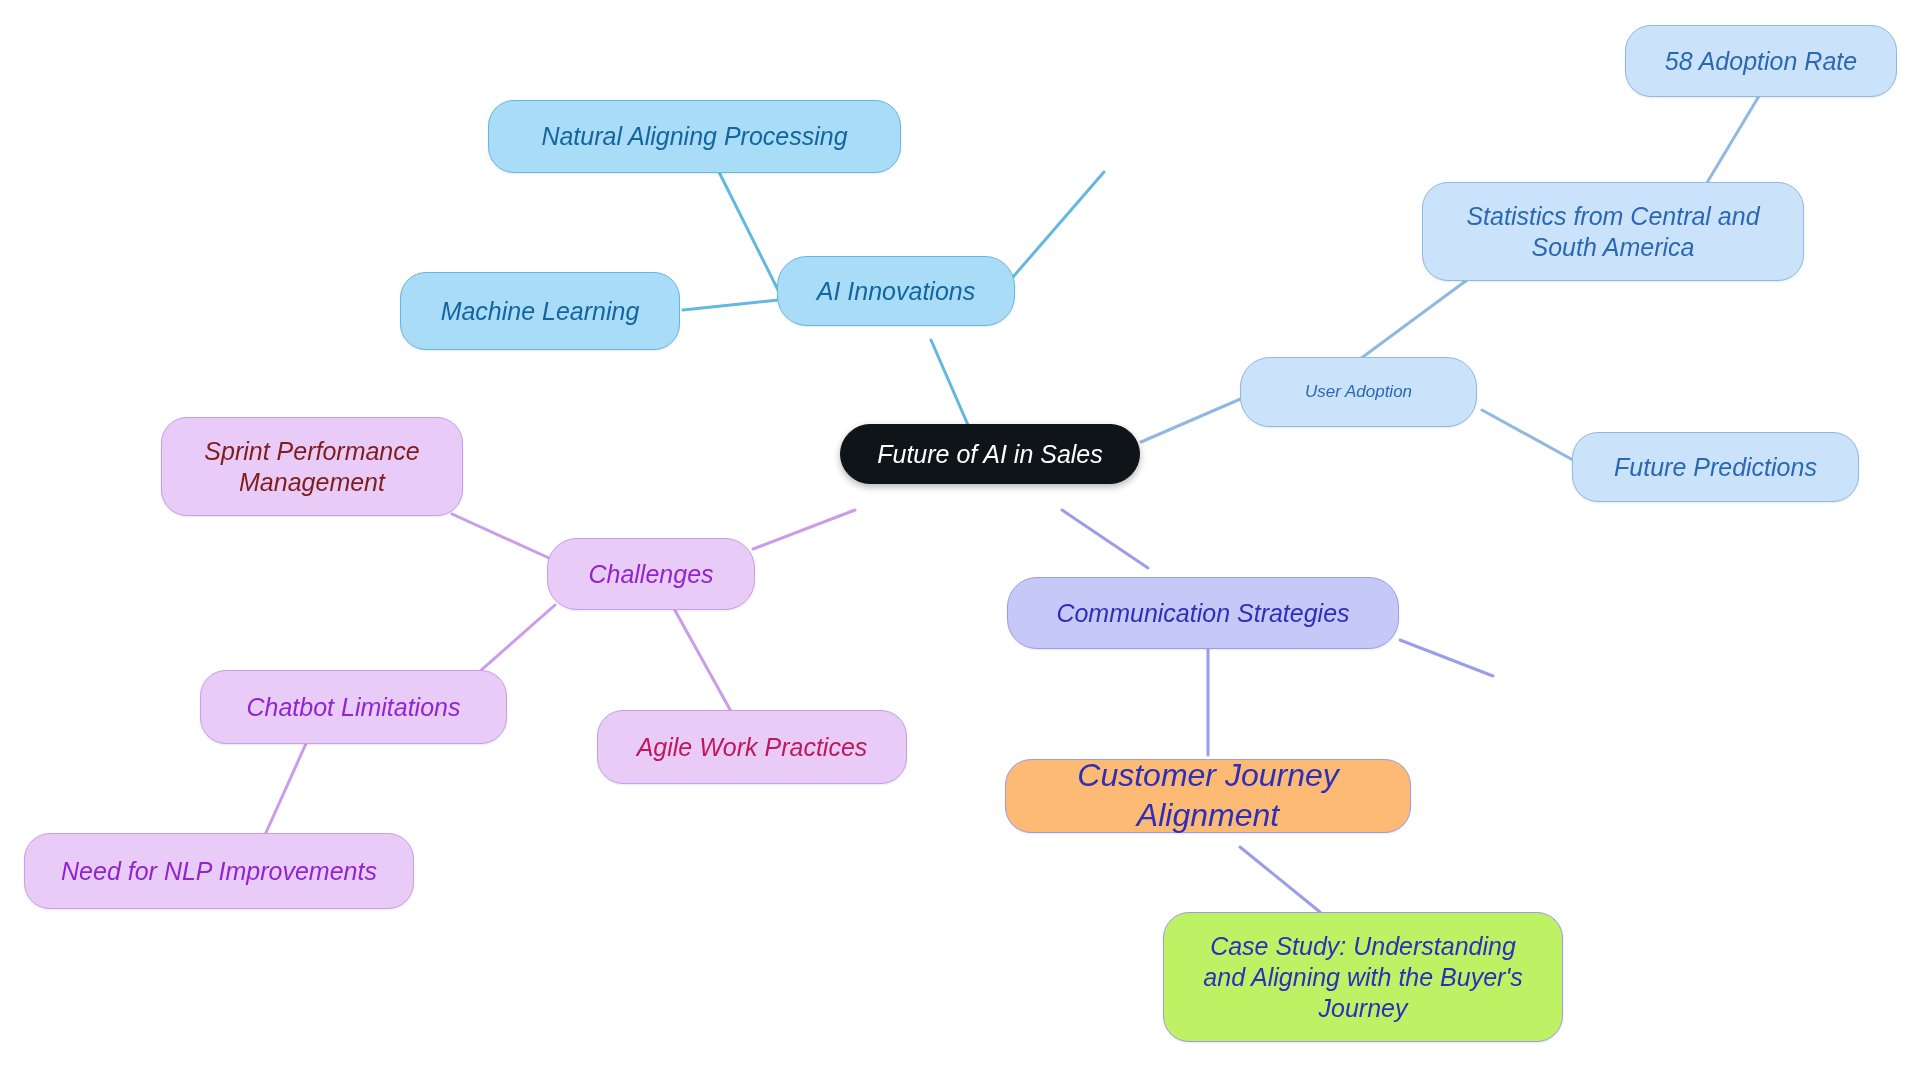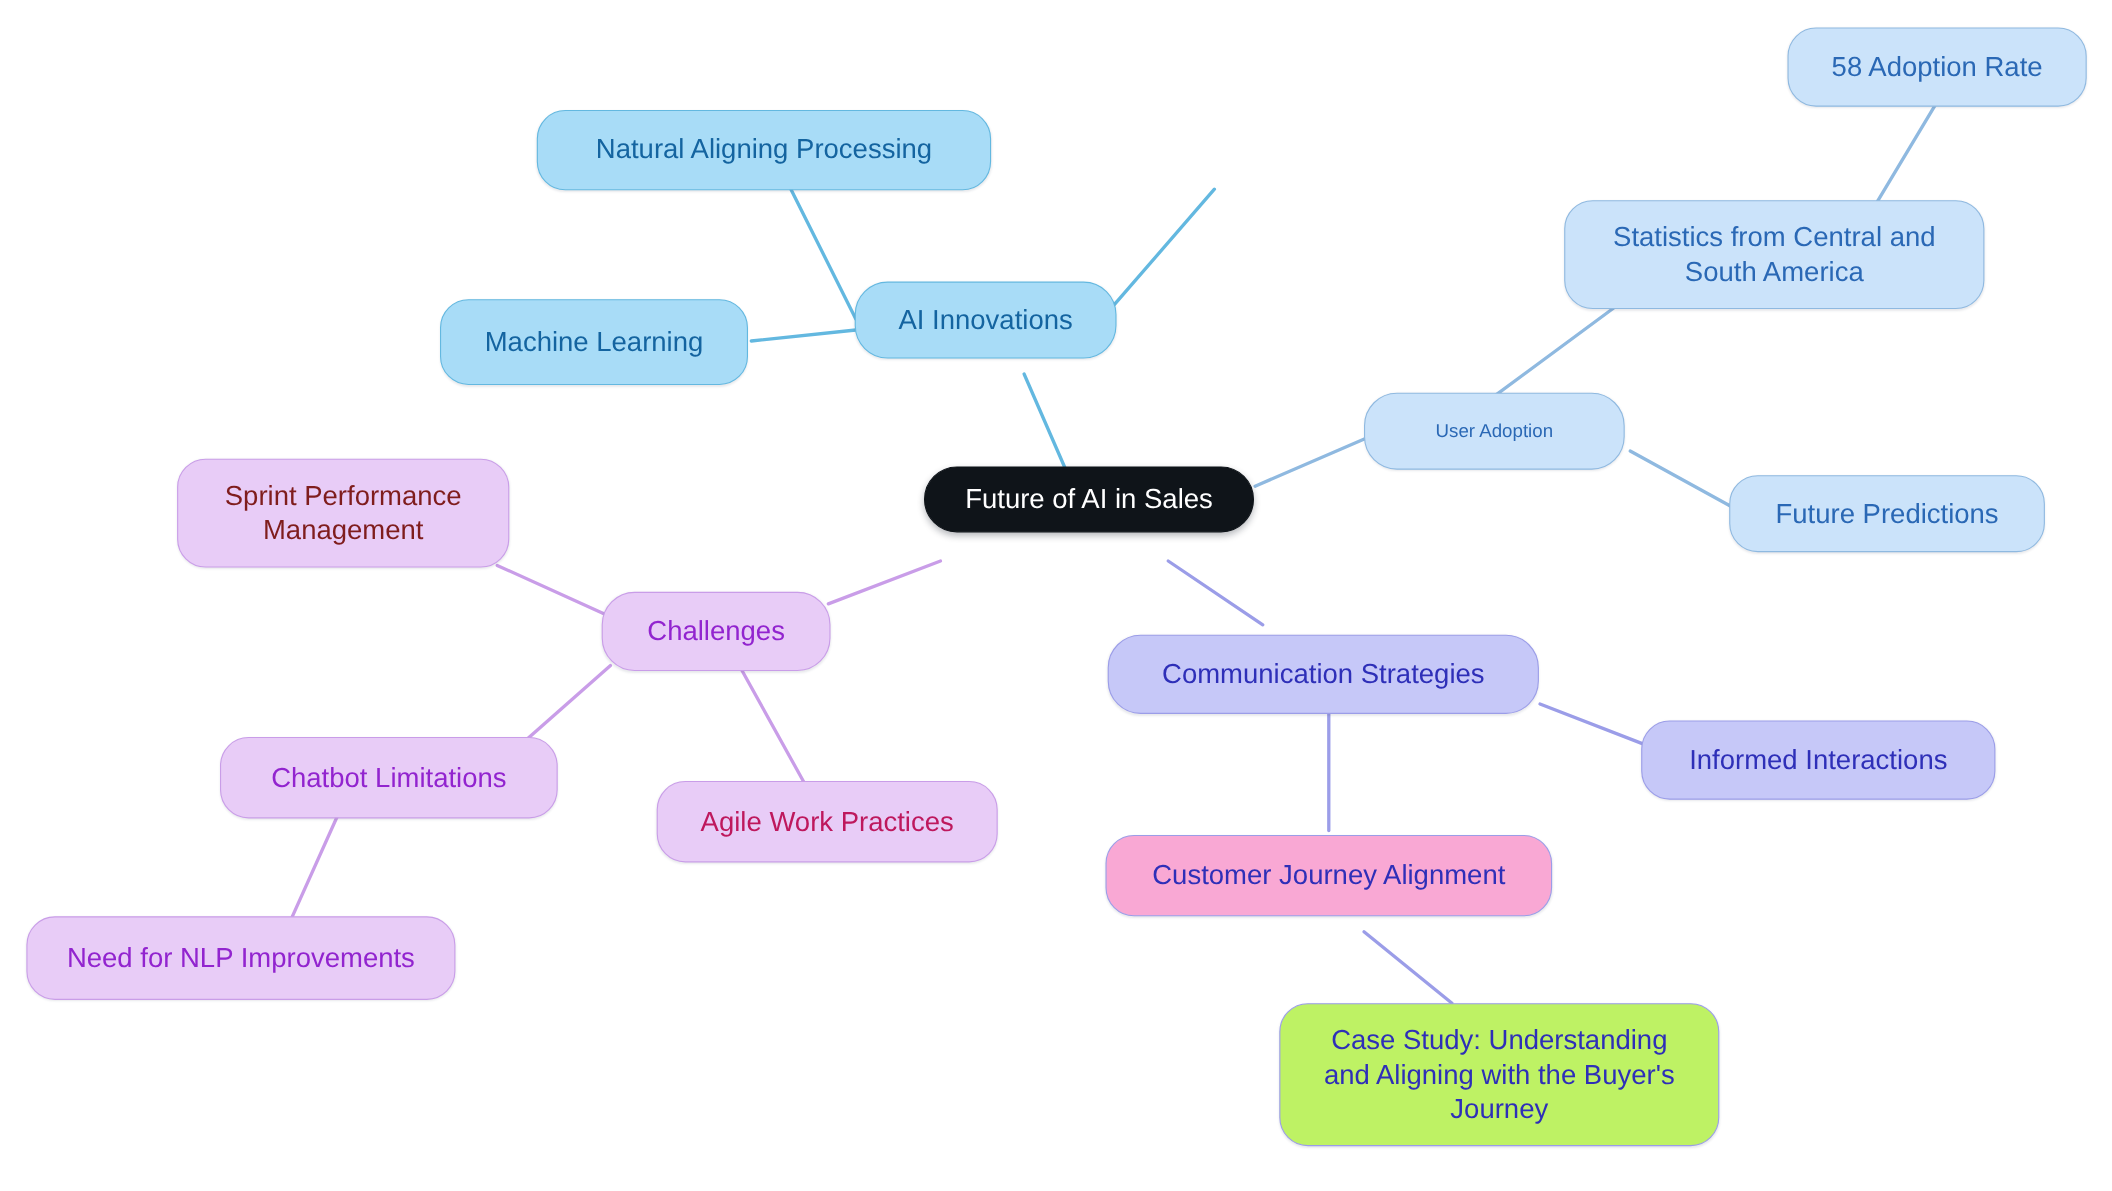--- a/index.html
+++ b/index.html
@@ -35,20 +35,21 @@
     align-items: center;
     justify-content: center;
     text-align: center;
     border-radius: 26px;
     border-style: solid;
     border-width: 1.5px;
     line-height: 1.24;
     white-space: pre-line;
     padding: 20px 14px;
     box-shadow: 0 1px 2px rgba(30,40,70,0.10);
+    font-style: italic;
   }
   .node.root {
     border-radius: 38px;
     box-shadow: 0 3px 7px rgba(10,15,30,0.30);
     font-weight: 400;
   }
   .node.lvl1 { border-radius: 30px; }
 </style>
 </head>
 <body>
@@ -101,21 +102,20 @@
 Management</div>
 
   <div class="node" style="left:200px; top:670px; width:307px; height:74px; background:#e8ccf7; border-color:#c99de8; color:#9224cf; font-size:25px;">Chatbot Limitations</div>
 
   <div class="node" style="left:24px; top:833px; width:390px; height:76px; background:#e8ccf7; border-color:#c99de8; color:#9224cf; font-size:25px;">Need for NLP Improvements</div>
 
   <div class="node" style="left:597px; top:710px; width:310px; height:74px; background:#e8ccf7; border-color:#c99de8; color:#be185d; font-size:25px;">Agile Work Practices</div>
 
   <div class="node lvl1" style="left:1007px; top:577px; width:392px; height:72px; background:#c6c8f8; border-color:#9b9de8; color:#2e2fb8; font-size:25px;">Communication Strategies</div>
 
-  <div class="node" style="left:1492px; top:655px; width:322px; height:72px; background:#c6c8f8; border-color:#9b9de8; color:#2e2fb8; font-size:25px;">Informed Interactions</div>
 
-  <div class="node" style="left:1005px; top:759px; width:406px; height:74px; background:#f9a8d4; border-color:#9b9de8; color:#2e2fb8; font-size:25px;">Customer Journey Alignment</div>
+  <div class="node" style="left:1005px; top:759px; width:406px; height:74px; background:#fdba74; border-color:#9b9de8; color:#2e2fb8; font-size:32px;">Customer Journey Alignment</div>
 
   <div class="node" style="left:1163px; top:912px; width:400px; height:130px; background:#bef264; border-color:#9b9de8; color:#2e2fb8; font-size:25px;">Case Study: Understanding
 and Aligning with the Buyer's
 Journey</div>
 
 </div>
 
 </body></html>

